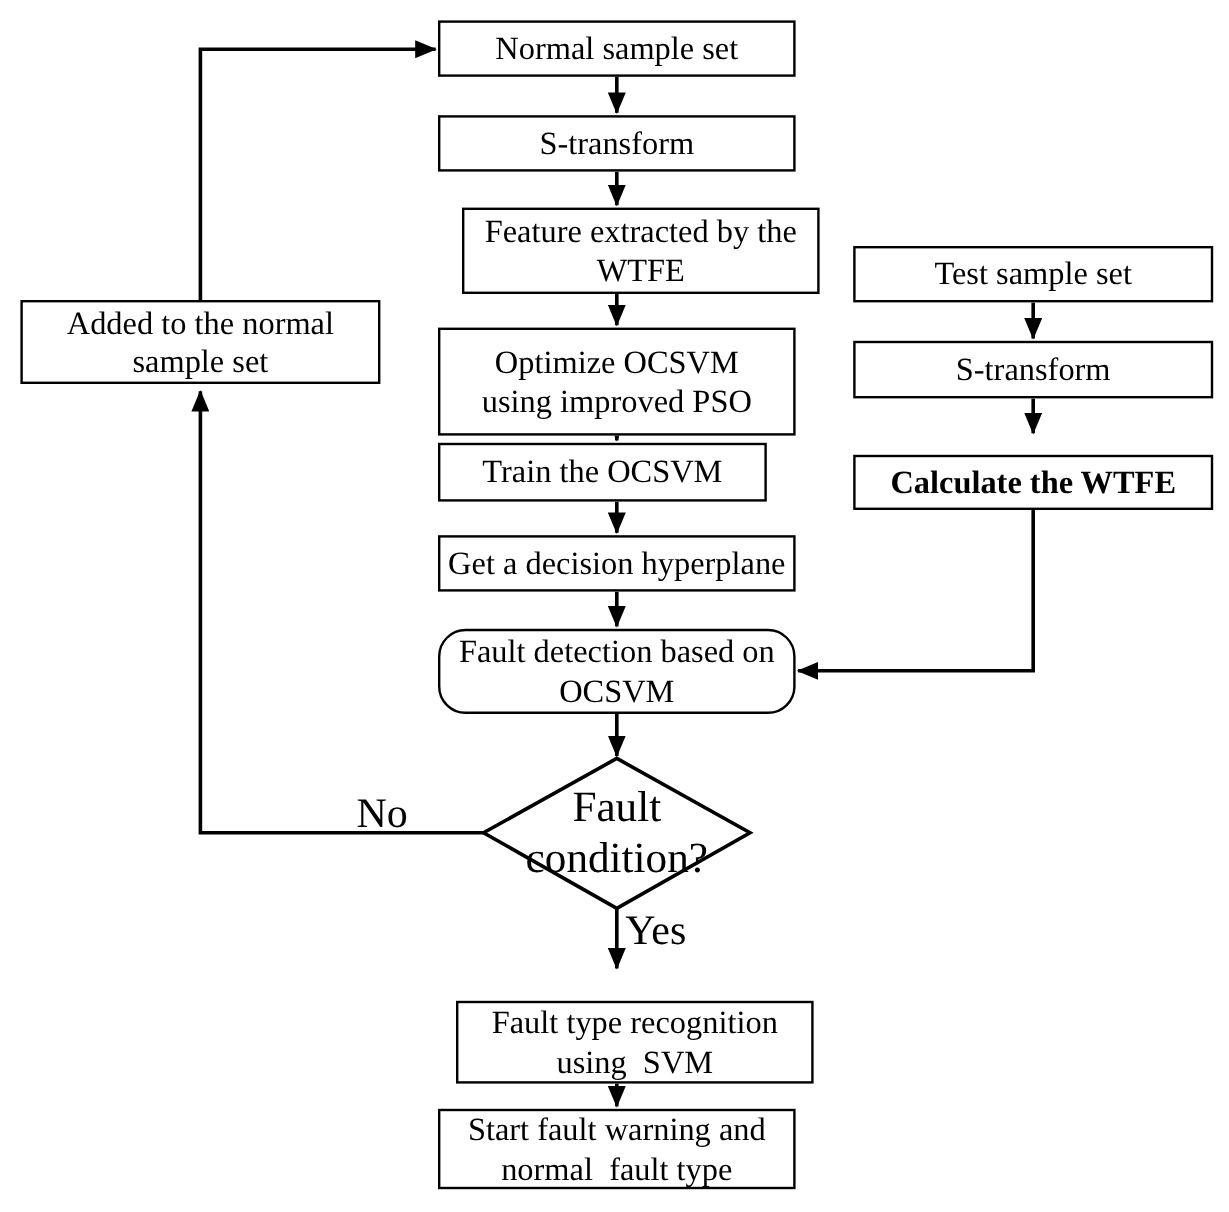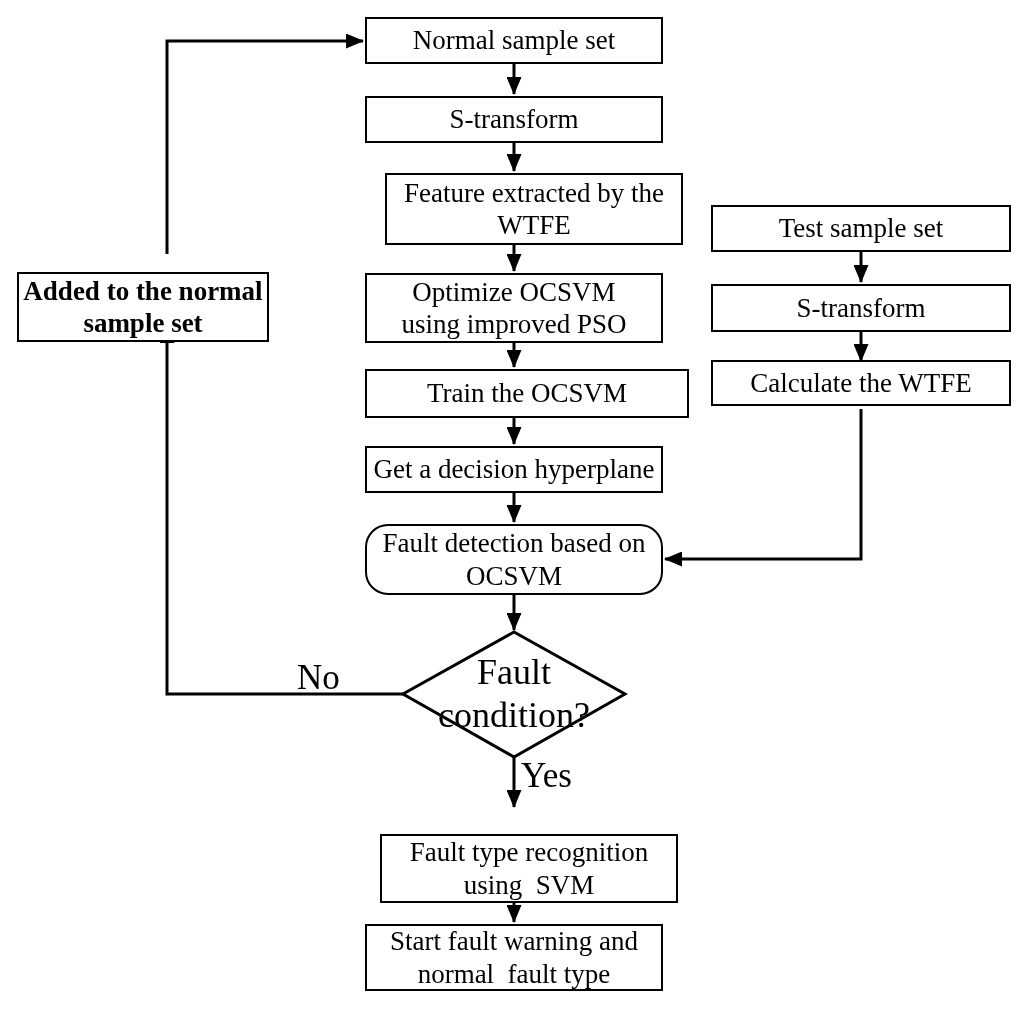--- a/index.html
+++ b/index.html
@@ -99,45 +99,45 @@
     <polygon class="shape" points="514,632 625,694 514,757 403,694"></polygon>
   </svg>
 
   <div class="box" style="left:365px; top:17px; width:298px; height:47px;">Normal sample set</div>
 
   <div class="box" style="left:365px; top:96px; width:298px; height:47px;">S-transform</div>
 
   <div class="box" style="left:365px; top:173px; width:298px; height:72px;margin-left:20px;">Feature extracted by the
 WTFE</div>
 
-  <div class="box" style="left:365px; top:273px; width:298px; height:70px;">Optimize OCSVM
+  <div class="box" style="left:365px; top:273px; width:298px; height:90px;">Optimize OCSVM
 using improved PSO</div>
 
-  <div class="box" style="left:365px; top:369px; width:324px; height:49px;">Train the OCSVM</div>
+  <div class="box" style="left:365px; top:369px; width:274px; height:49px;">Train the OCSVM</div>
 
   <div class="box" style="left:365px; top:446px; width:298px; height:47px;">Get a decision hyperplane</div>
 
   <div class="box" style="left:365px; top:524px; width:298px; height:71px;border-radius:23px;">Fault detection based on
 OCSVM</div>
 
   <div class="diamond-label" style="left:424px; top:650px; width:180px; height:88px;">Fault
 condition?</div>
 
   <div class="box" style="left:380px; top:809px; width:298px; height:69px;margin-top:25px;">Fault type recognition
 using  SVM</div>
 
   <div class="box" style="left:365px; top:924px; width:298px; height:67px;">Start fault warning and
 normal  fault type</div>
 
   <div class="box" style="left:711px; top:205px; width:300px; height:47px;text-align:center;">Test sample set</div>
 
   <div class="box" style="left:711px; top:284px; width:300px; height:48px;">S-transform</div>
 
-  <div class="box" style="left:711px; top:360px; width:300px; height:46px;">Calculate the WTFE</div>
+  <div class="box" style="left:711px; top:379px; width:300px; height:46px;font-weight:bold;">Calculate the WTFE</div>
 
-  <div class="box" style="left:17px; top:272px; width:252px; height:70px;font-weight:bold;">Added to the normal
+  <div class="box" style="left:17px; top:250px; width:300px; height:70px;">Added to the normal
 sample set</div>
 
   <div class="floating-label" style="left:297px; top:659px;">No</div>
 
   <div class="floating-label" style="left:521px; top:757px;">Yes</div>
 
 </div>
 
 </body></html>

